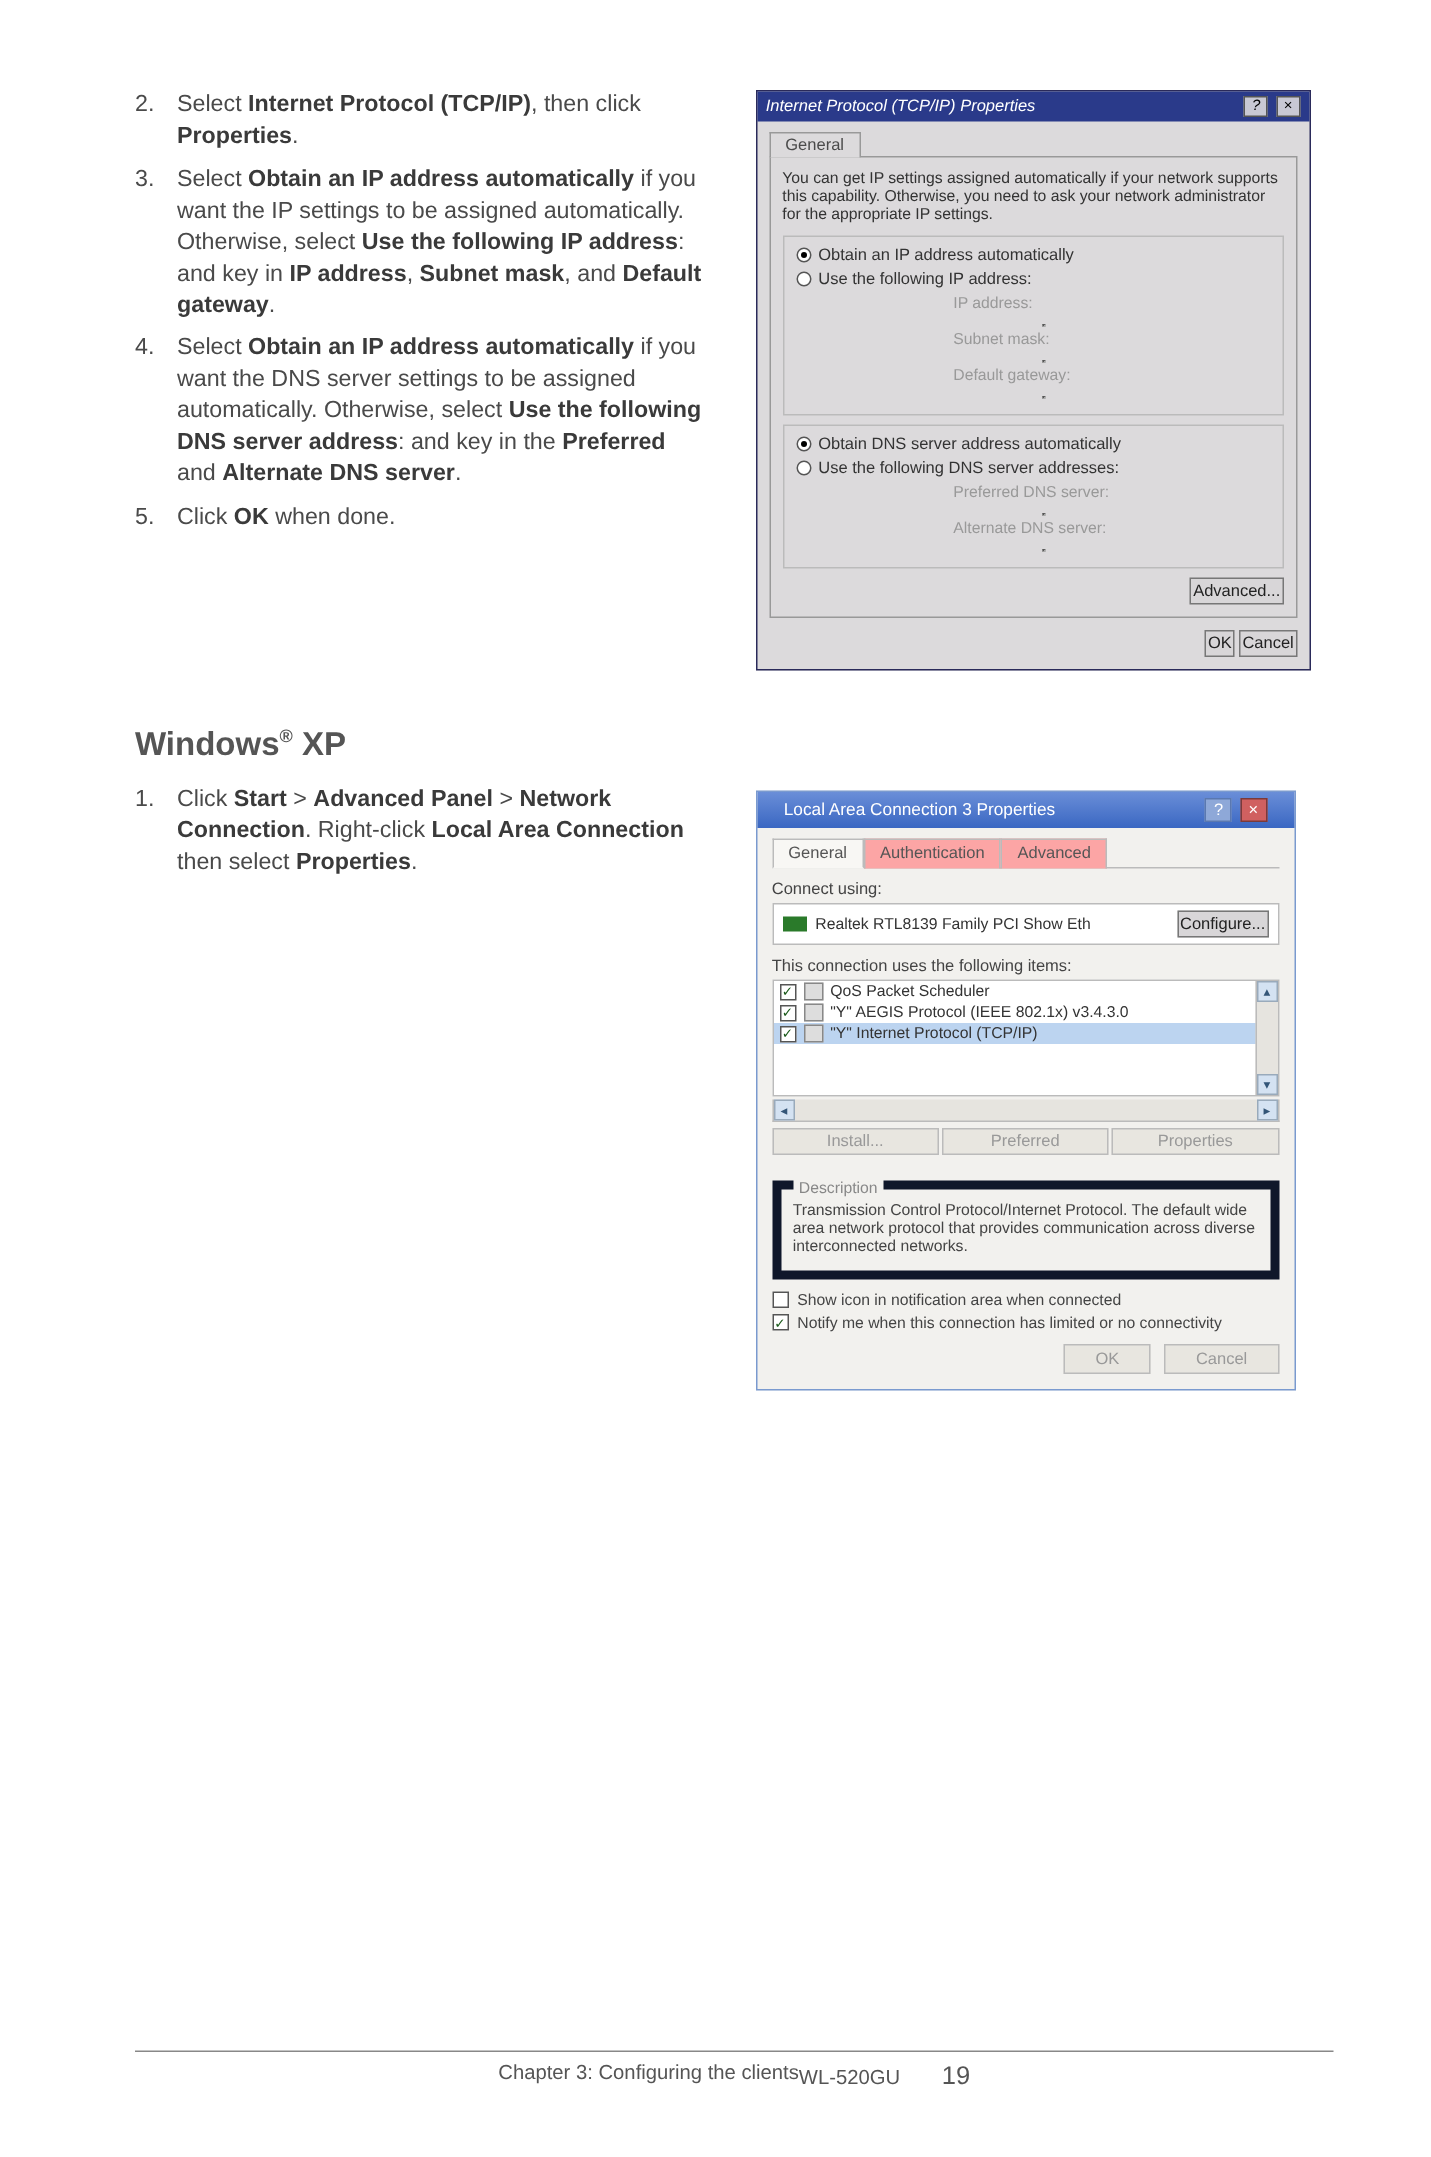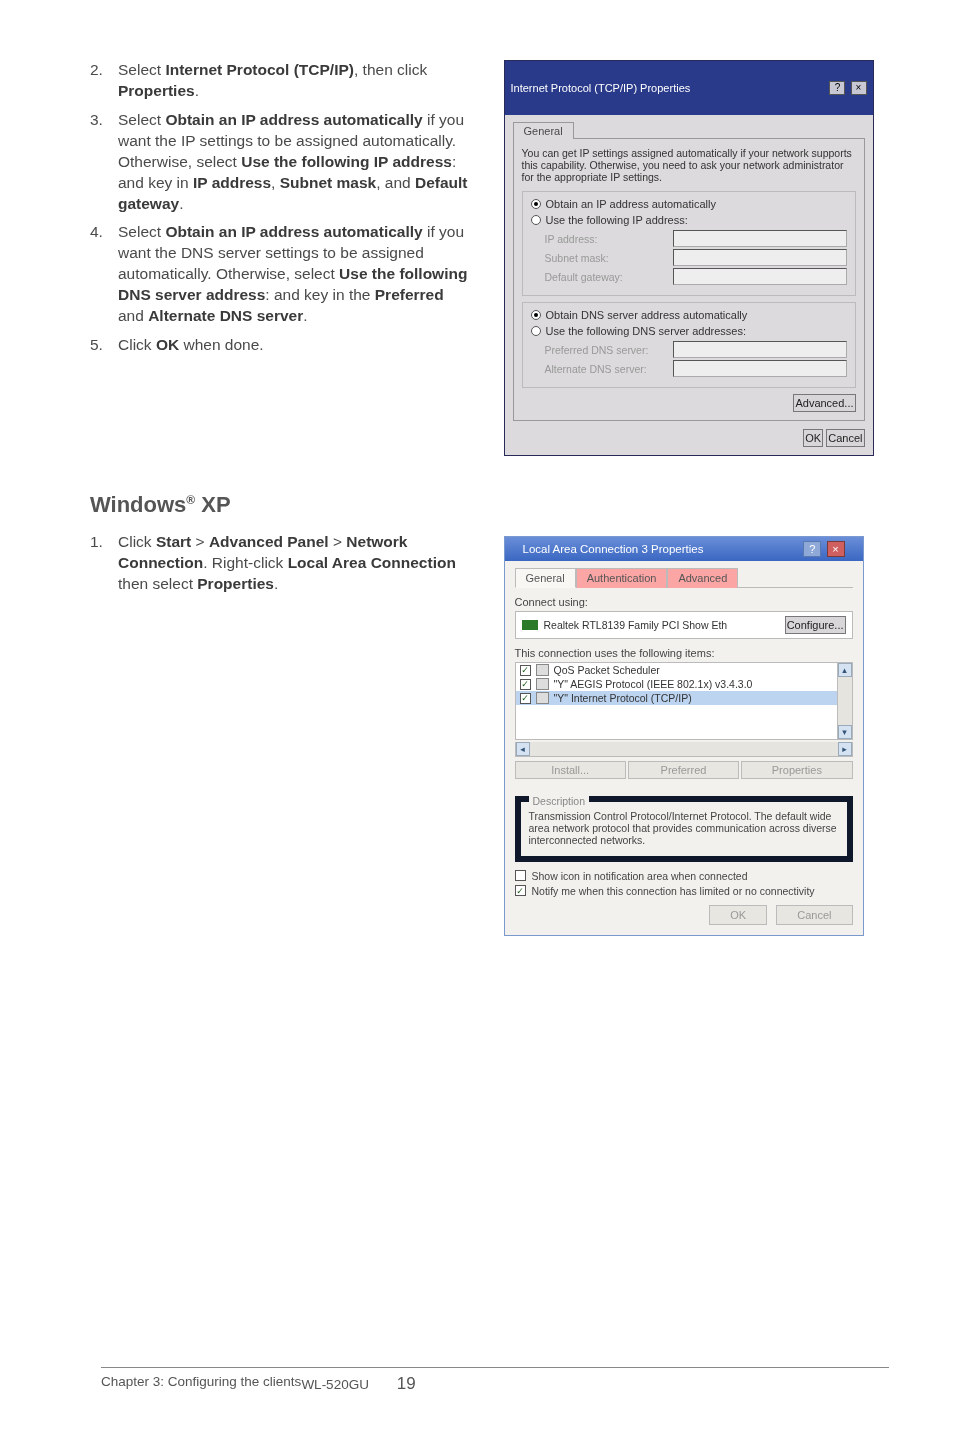--- a/index.html
+++ b/index.html
@@ -56,25 +56,26 @@
   .dialog1 {
     width: 370px;
     border: 1px solid #2a2a5a;
     background: #dcdadc;
     font-family: Tahoma, Arial, sans-serif;
     font-size: 11px;
   }
   .d1-title {
     background: linear-gradient(#2a3a8a,#2a3a8a);
     color: #fff;
-    padding: 20px 6px;
+    padding: 3px 6px;
     display: flex;
     justify-content: space-between;
     align-items: center;
     font-size: 11px;
+    font-style: italic;
   }
   .d1-title .winbtns span {
     display: inline-block;
     width: 16px; height: 14px;
     background: #c8c8d4;
     border: 1px solid #555;
     margin-left: 2px;
     text-align: center;
     line-height: 12px;
     color: #000;
@@ -113,20 +114,21 @@
     background: #fff; display: inline-block; position: relative;
   }
   .d1-radio.selected .dot::after {
     content: ""; position: absolute; left: 2px; top: 2px;
     width: 4px; height: 4px; background: #000; border-radius: 50%;
   }
   .d1-field {
     display: flex; align-items: center; gap: 8px;
     margin: 2px 0 2px 14px;
     color: #999;
+    flex-direction: column;
   }
   .d1-field .lbl { width: 120px; font-size: 10.5px; }
   .d1-field .ipbox {
     flex: 1; height: 17px; background: #eee;
     border: 1px inset #aaa;
   }
   .d1-advrow { text-align: right; margin-top: 6px; }
   .win-btn {
     display: inline-block;
     background: #d8d6d8;
@@ -260,24 +262,23 @@
   .d2-footer { text-align: right; margin-top: 8px; }
   .d2-footer .win-btn { color: #999; background:#e8e6e0; border-color:#bbb; padding: 3px 20px; margin-left: 6px; }
 
   .page-footer {
     position: absolute;
     left: 90px; right: 65px;
     bottom: 44px;
     border-top: 1px solid #888;
     padding-top: 6px;
     display: flex;
-    justify-content: flex-start;
+    justify-content: center;
     font-size: 13.5px;
     color: #555;
-    margin-left: 11px;
   }
   .page-footer .pnum { font-size: 17px; margin-left: 24px; }
 </style>
 </head>
 <body>
 
 <div class="content-row">
   <div class="left-col">
     <ol class="instructions">
       <li>

